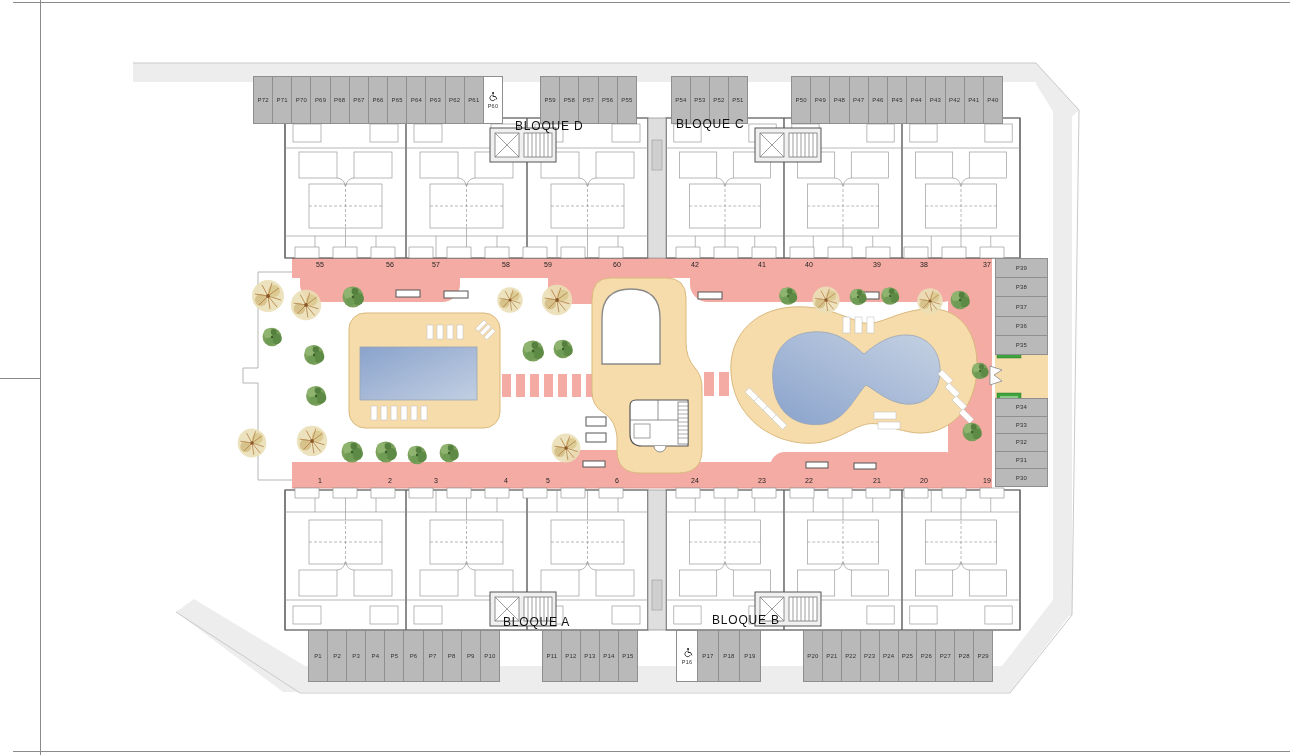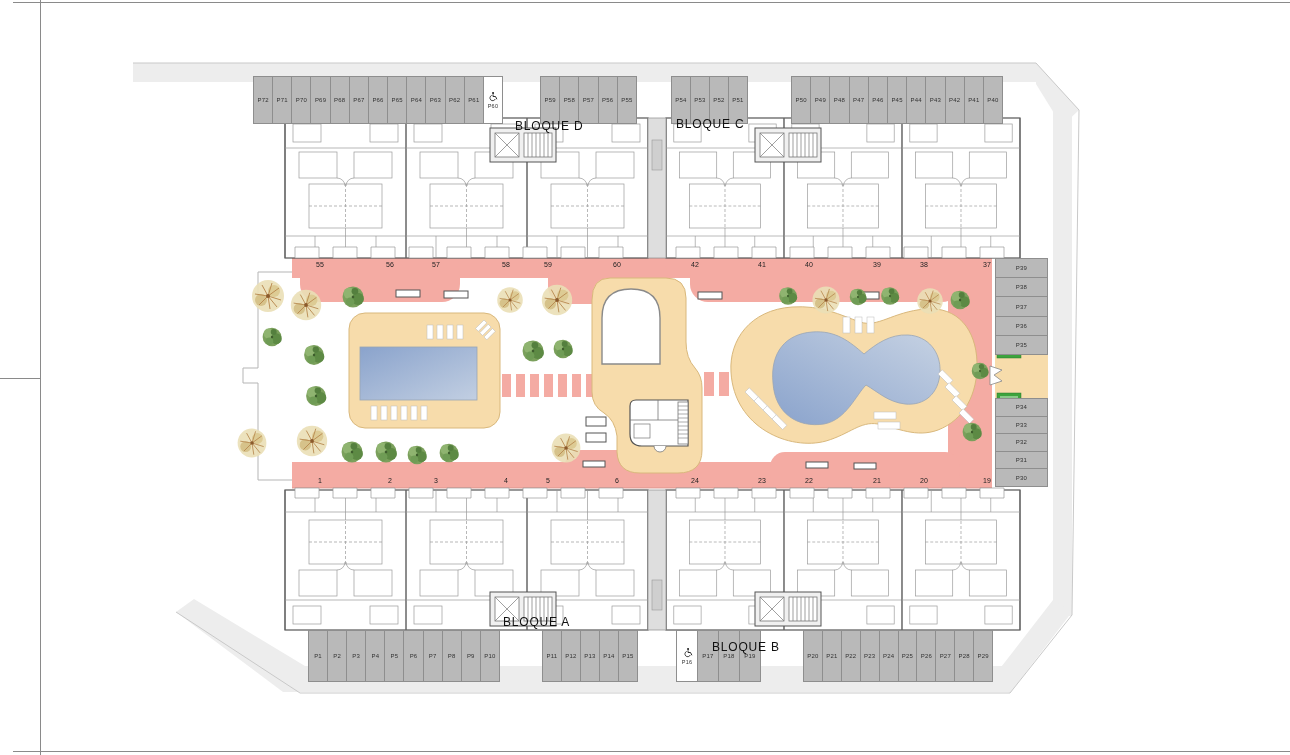--- a/index.html
+++ b/index.html
@@ -397,21 +397,21 @@
   <div class="st">P25</div>
   <div class="st">P26</div>
   <div class="st">P27</div>
   <div class="st">P28</div>
   <div class="st">P29</div>
 </div>
 
 <div class="bl" style="left:515px;top:119px">BLOQUE D</div>
 <div class="bl" style="left:676px;top:117px">BLOQUE C</div>
 <div class="bl" style="left:503px;top:615px">BLOQUE A</div>
-<div class="bl" style="left:712px;top:640px">BLOQUE B</div>
+<div class="bl" style="left:712px;top:613px">BLOQUE B</div>
 
 <div class="tn" style="left:311px;top:261px">55</div>
 <div class="tn" style="left:381px;top:261px">56</div>
 <div class="tn" style="left:427px;top:261px">57</div>
 <div class="tn" style="left:497px;top:261px">58</div>
 <div class="tn" style="left:539px;top:261px">59</div>
 <div class="tn" style="left:608px;top:261px">60</div>
 <div class="tn" style="left:686px;top:261px">42</div>
 <div class="tn" style="left:753px;top:261px">41</div>
 <div class="tn" style="left:800px;top:261px">40</div>

